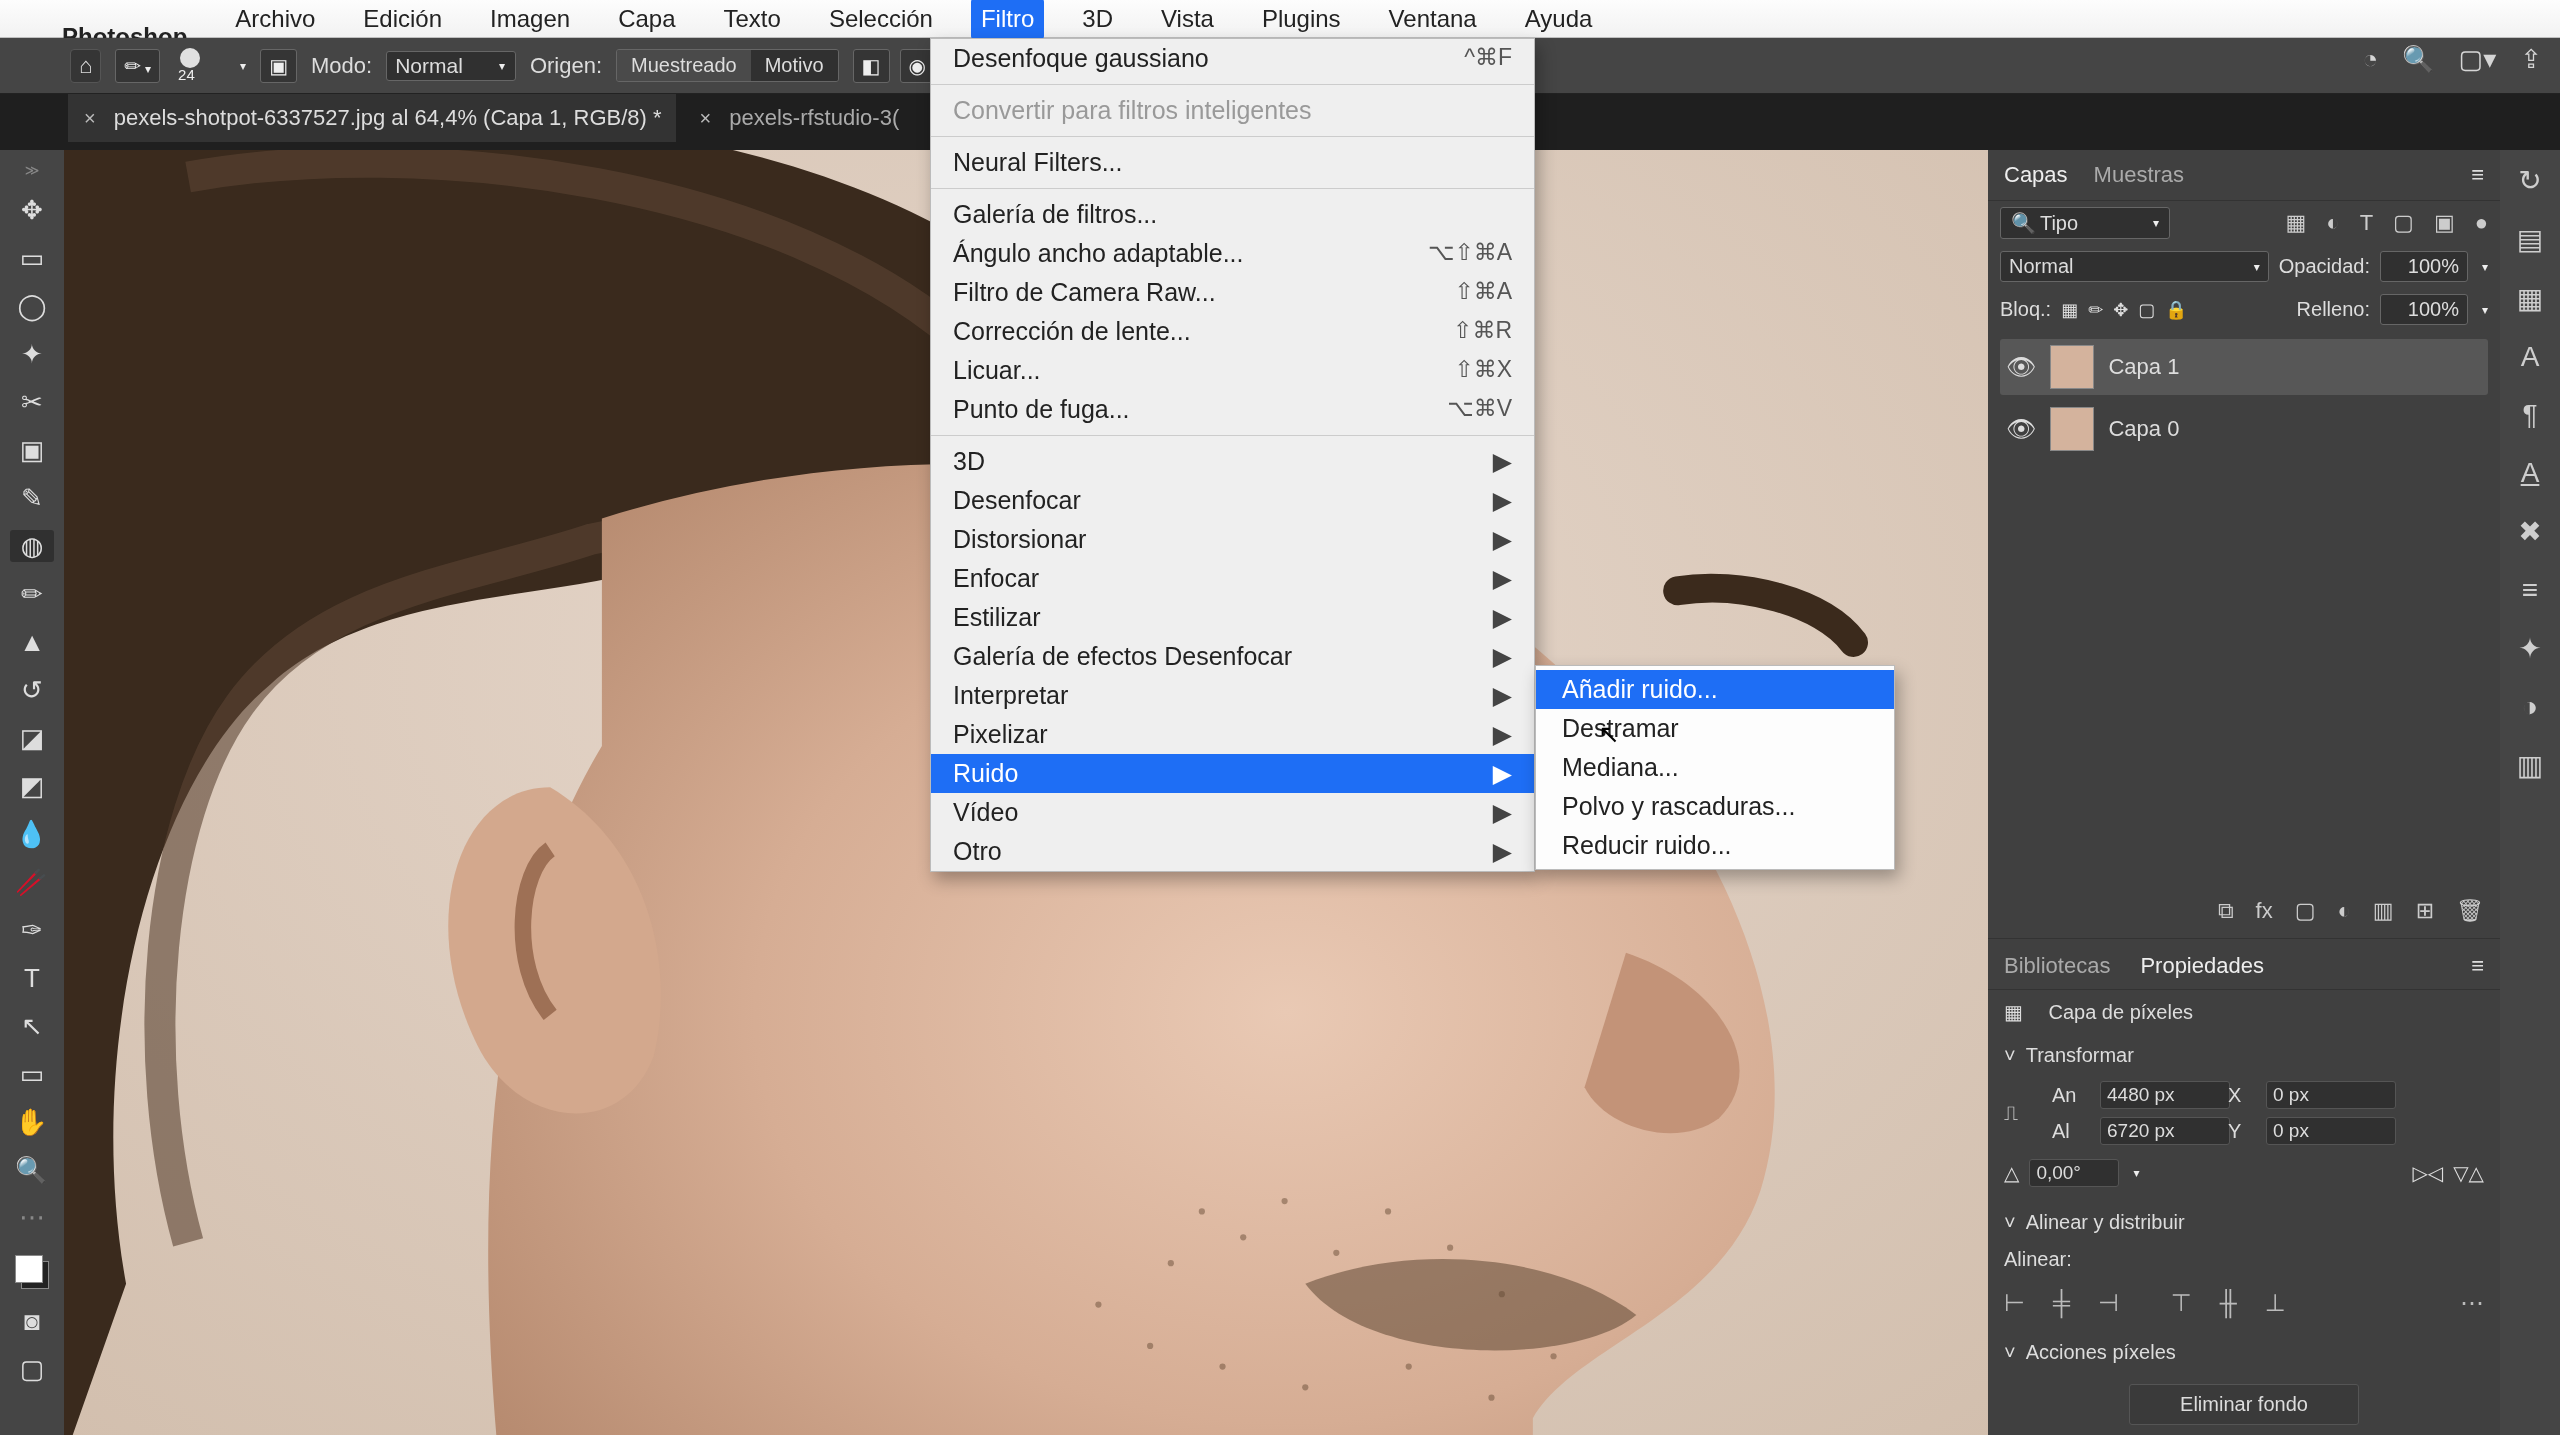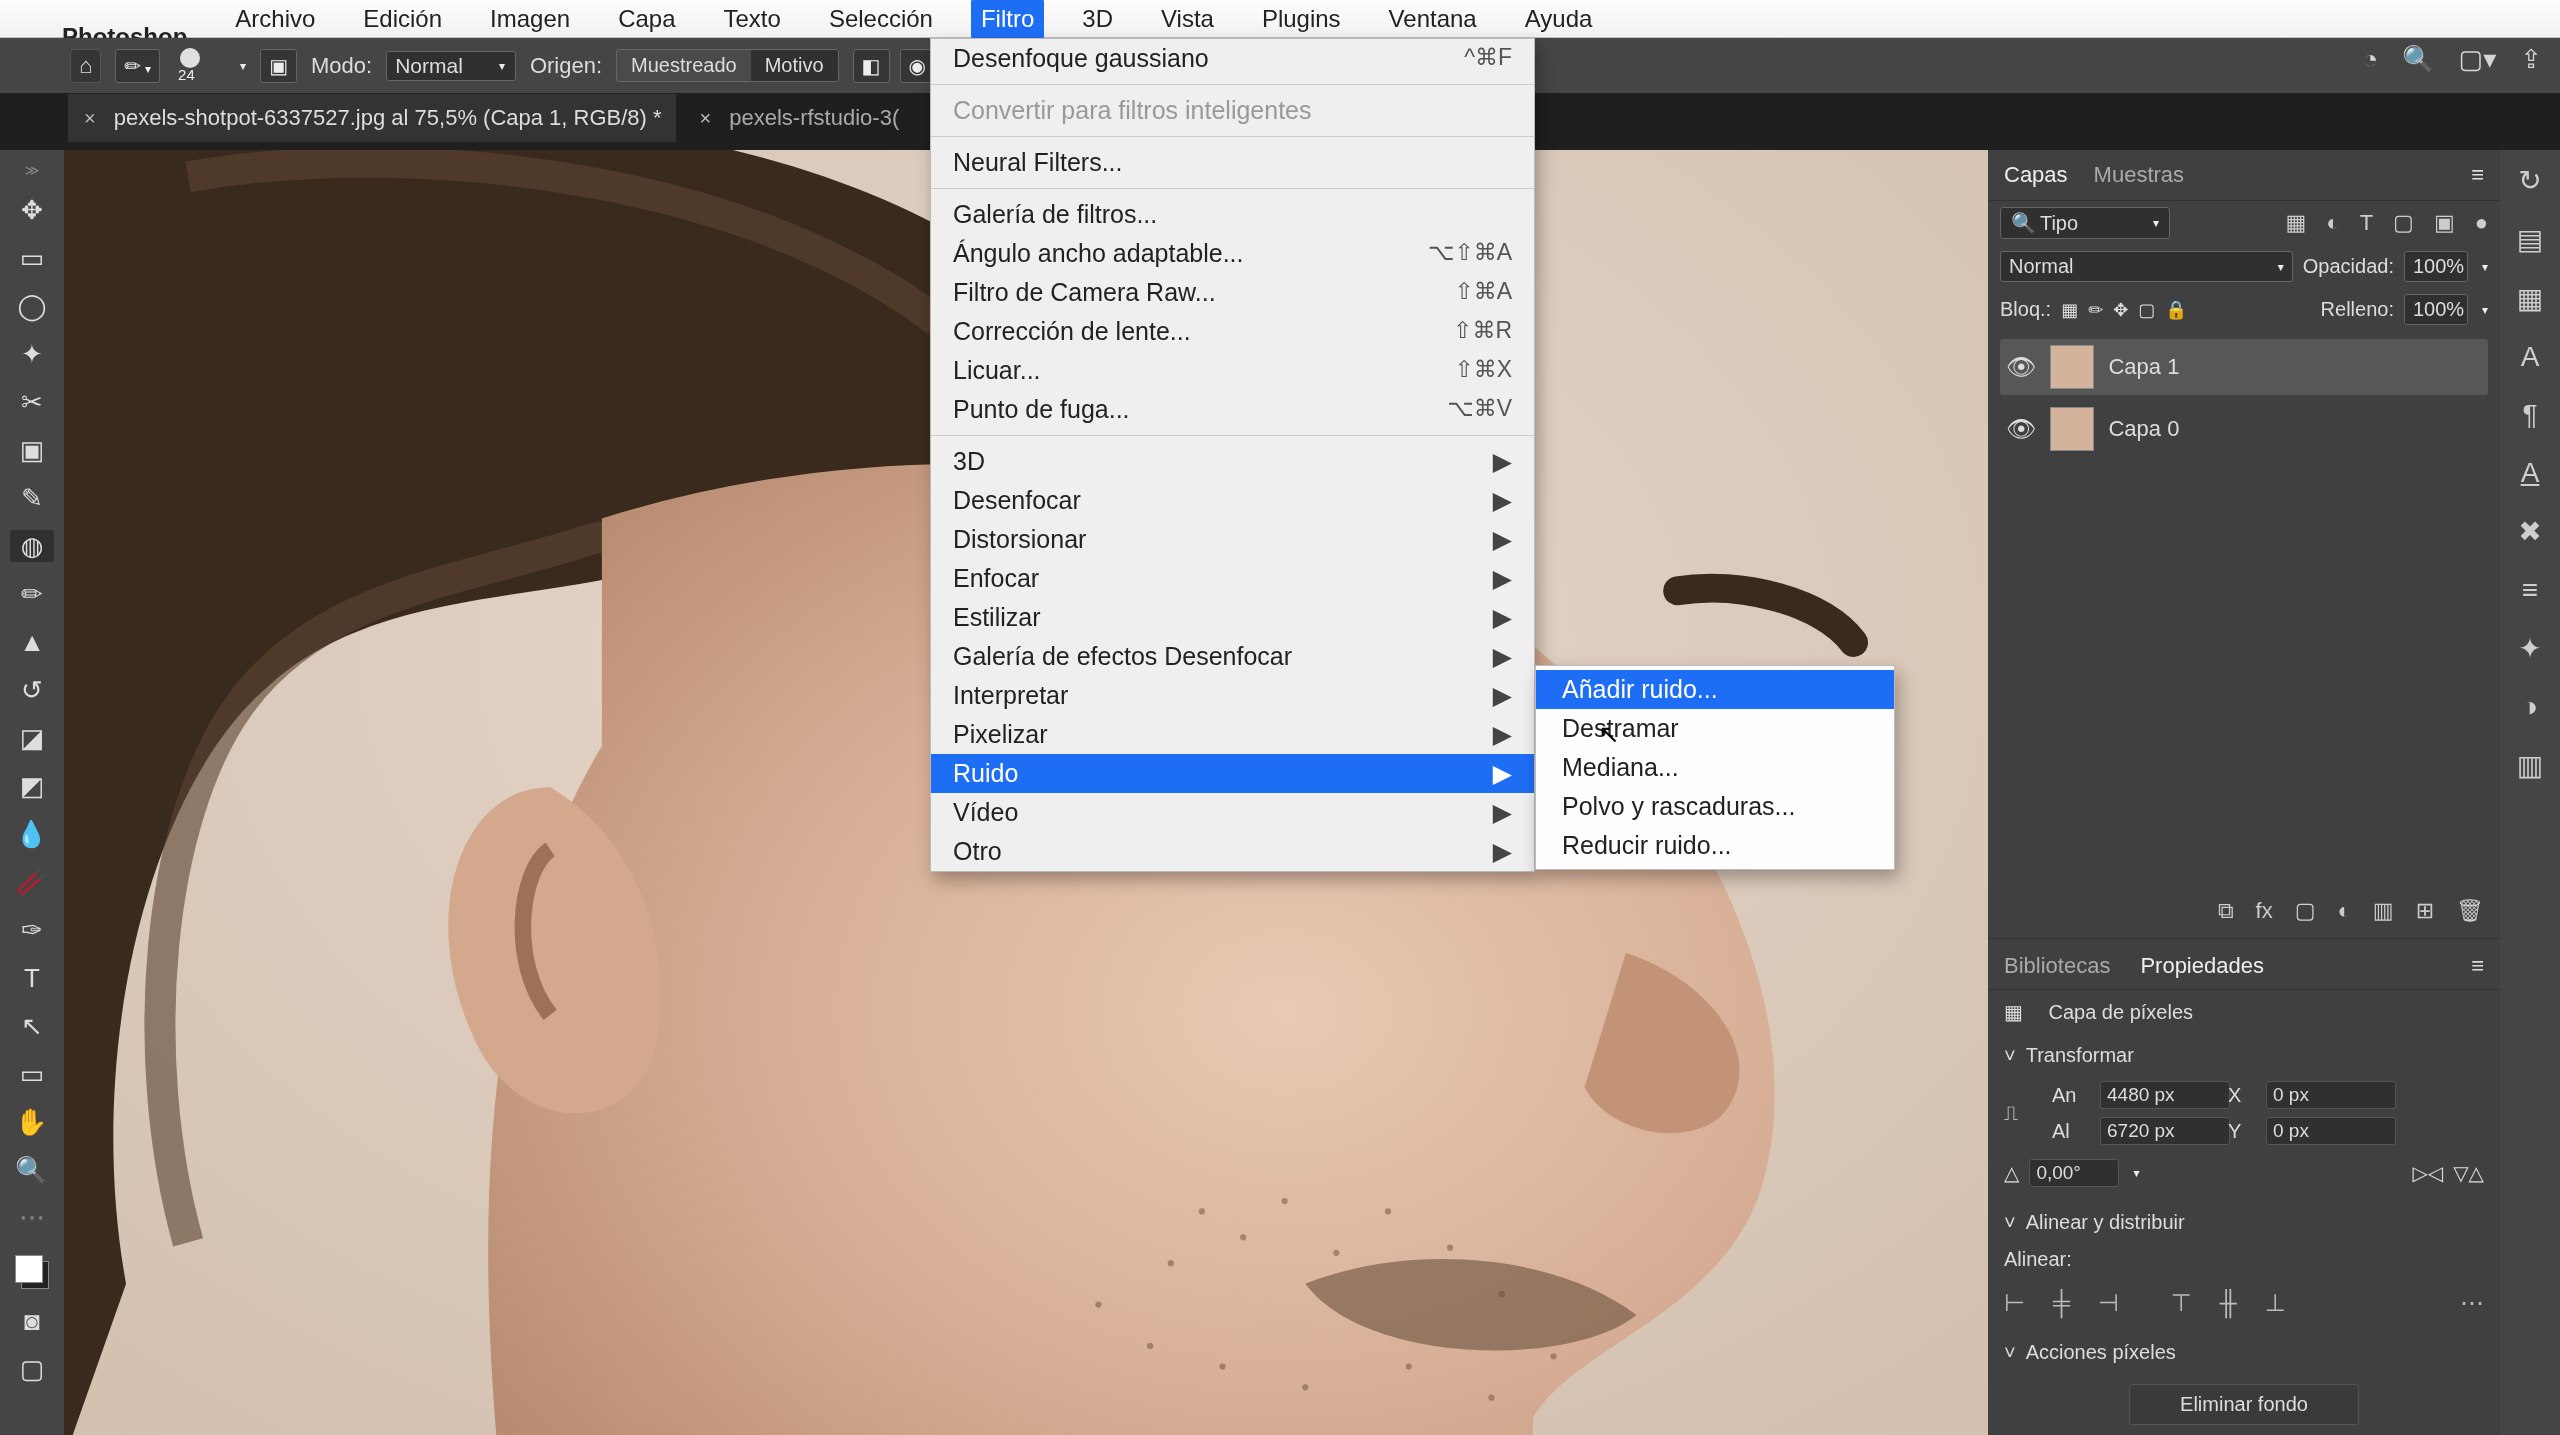--- a/index.html
+++ b/index.html
@@ -41,21 +41,21 @@
 .rtool{position:absolute;top:150px;right:0;width:60px;bottom:0;background:#454545;display:flex;flex-direction:column;gap:26px;align-items:center;padding-top:14px;color:#ddd;font-size:28px;}
 .rtool .ricon{opacity:.9;}
 .rpanel{position:absolute;top:150px;right:60px;width:512px;bottom:0;background:#404040;color:#ddd;font-size:22px;display:flex;flex-direction:column;}
 .ptabs{display:flex;gap:26px;padding:12px 16px;font-size:22px;border-bottom:1px solid #333;}
 .ptab{color:#aaa;}
 .ptab.on{color:#eee;}
 .row{display:flex;align-items:center;gap:10px;padding:6px 12px;font-size:20px;}
 .fltr{display:flex;gap:4px;background:#303030;border:1px solid #666;border-radius:3px;padding:3px 10px;align-items:center;flex:0 0 170px;}
 .tinyicons{display:flex;gap:20px;margin-left:auto;font-size:22px;color:#ccc;}
 .dropdown{background:#303030;border:1px solid #666;border-radius:3px;padding:3px 8px;display:flex;align-items:center;gap:8px;}
-.pctbox{background:#303030;border:1px solid #666;border-radius:3px;padding:3px 8px;width:64px;text-align:right;}
+.pctbox{background:#303030;border:1px solid #666;border-radius:3px;padding:3px 8px;width:88px;text-align:right;}
 .lock{font-size:18px;}
 .layers{padding:8px 12px;display:flex;flex-direction:column;gap:6px;}
 .layer{display:flex;align-items:center;gap:14px;padding:6px 6px;border-radius:3px;}
 .layer.active{background:#575757;}
 .eye{font-size:24px;}
 .thumb{width:44px;height:44px;background:#d4b39d;border:1px solid #888;}
 .layfoot{display:flex;gap:22px;justify-content:flex-end;padding:10px 16px 14px;border-bottom:1px solid #333;font-size:22px;color:#ccc;}
 .proptabs{display:flex;gap:30px;padding:14px 16px 10px;border-bottom:1px solid #333;}
 .propbody{padding:10px 16px;display:flex;flex-direction:column;gap:10px;font-size:20px;}
 .seclbl{display:flex;gap:10px;align-items:center;padding:10px 0 4px;font-weight:500;}
@@ -135,21 +135,21 @@
     <span>◔</span>
     <span>🔍</span>
     <span>▢▾</span>
     <span>⇪</span>
   </div>
 </div>
 
 <div class="tabbar">
   <div class="doctab">
     <span class="tabx">×</span>
-    <span>pexels-shotpot-6337527.jpg al 75,5% (Capa 1, RGB/8) *</span>
+    <span>pexels-shotpot-6337527.jpg al 64,4% (Capa 1, RGB/8) *</span>
   </div>
   <div class="doctab inactive">
     <span class="tabx">×</span>
     <span>pexels-rfstudio-3(</span>
   </div>
 </div>
 <div style="position:absolute;top:152px;left:1536px;color:#aaa;font-size:22px;"><span>3568543.jpg al 38,9% (Capa 0, …</span></div>
 
 <div class="ltool">
   <span style="color:#888;font-size:14px">≫</span>

